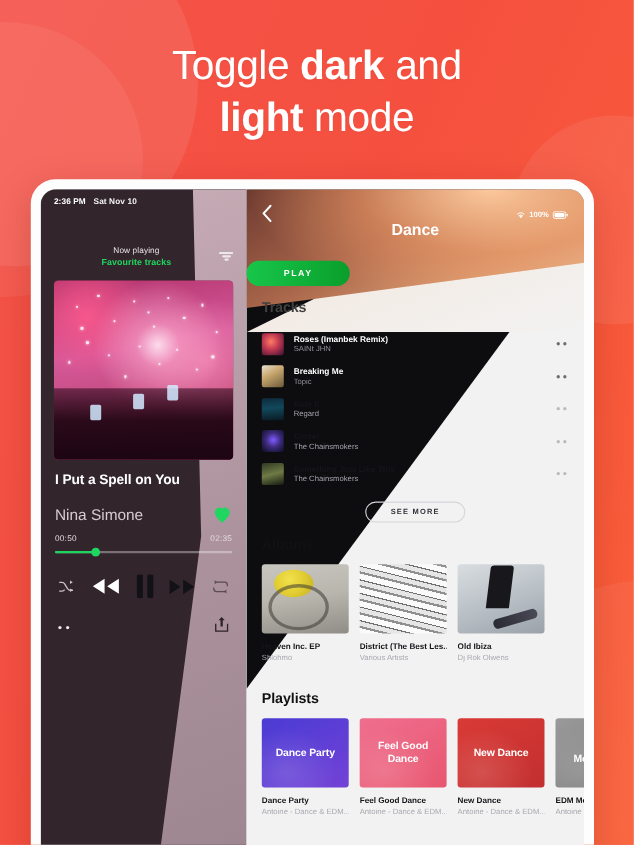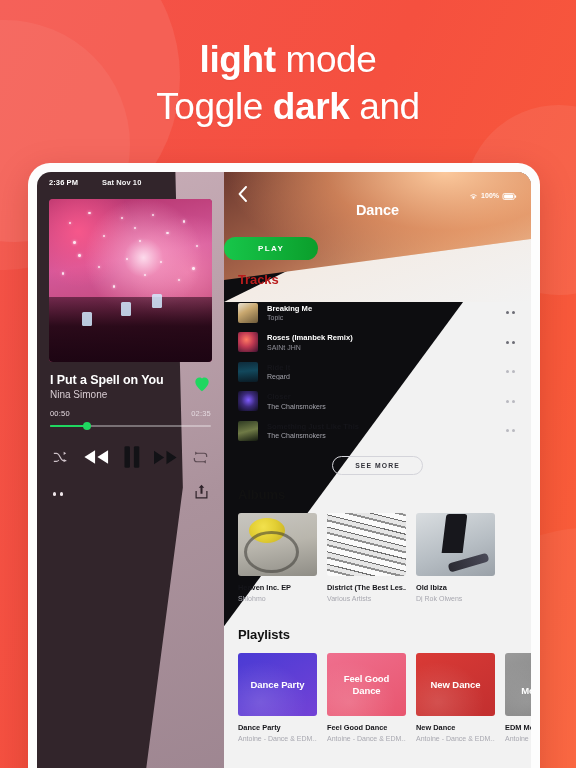--- a/index.html
+++ b/index.html
@@ -67,21 +67,21 @@
   }
 
   .statusbar {
     position: relative; z-index: 5;
     display: flex; align-items: center;
     padding: 6px 10px 0 12px;
     font-size: 7.5px; color: #fff;
     letter-spacing: 0.1px;
     font-weight: 600;
   }
-  .sb-time { margin-right: 24px; }
+  .sb-time { margin-right: 7px; }
   .sb-date { opacity: 0.95; }
 
   .nowplaying {
     position: relative; z-index: 5;
     display: flex; align-items: center;
     padding: 0 12px; margin-top: 36px;
   }
   .np-text { flex: 1; text-align: center; }
   .np-label { font-size: 7.5px; color: #e9e3e6; letter-spacing: 0.1px; }
   .np-list { font-size: 8px; color: #1fd760; margin-top: 2px; font-weight: 600; letter-spacing: 0.1px; }
@@ -114,24 +114,24 @@
   .sparkles span {
     position: absolute; width: 2.4px; height: 2.4px;
     background: rgba(255,245,250,0.9); border-radius: 50%;
     box-shadow: 0 0 3px rgba(255,230,245,0.9);
   }
   .phone-glow {
     position: absolute; width: 10px; height: 14px;
     background: rgba(210,235,255,0.85); border-radius: 1.5px;
   }
 
-  .trackmeta { position: relative; z-index: 5; padding: 11px 13px 0 13px; display: flex; align-items: flex-start; }
+  .trackmeta { position: relative; z-index: 5; padding: 11px 13px 0 13px; display: flex; align-items: flex-end; }
   .tm-left { flex: 1; min-width: 0; }
   .tm-title { font-size: 12.5px; font-weight: 700; color: #ffffff; letter-spacing: -0.1px; white-space: nowrap; }
-  .tm-artist { font-size: 10px; color: #d8ccd2; margin-top: 2px; }
+  .tm-artist { font-size: 14px; color: #d8ccd2; margin-top: 17px; }
   .heart { width: 18px; height: 16px; flex: 0 0 18px; margin-top: 3px; }
 
   .progress-row { position: relative; z-index: 5; padding: 9px 13px 0 13px; }
   .times { display: flex; justify-content: space-between; font-size: 7.5px; color: #e3d8de; letter-spacing: 0.2px; }
   .bar { position: relative; margin-top: 7px; height: 2.4px; border-radius: 2px; background: rgba(255,255,255,0.35); }
   .bar-fill { position: absolute; left: 0; top: 0; bottom: 0; width: 23%; background: #1fd760; border-radius: 2px; }
   .bar-knob { position: absolute; left: 23%; top: 50%; width: 8px; height: 8px; margin: -4px 0 0 -4px; background: #1fd760; border-radius: 50%; }
 
   .controls {
     position: relative; z-index: 5;
@@ -178,21 +178,21 @@
     font-size: 14.5px; font-weight: 700; letter-spacing: -0.1px;
   }
   .play-wrap { position: absolute; left: 0; right: 0; top: 65px; display: flex; }
   .play-btn {
     background: linear-gradient(90deg, #17c64a 0%, #0a9e2b 100%);
     color: #fff; font-size: 8px; font-weight: 700; letter-spacing: 1.4px;
     padding: 7px 34px; border: none; border-radius: 20px; cursor: pointer;
   }
 
   .section-title { font-size: 13px; font-weight: 700; color: #111; letter-spacing: -0.1px; }
-  .section-title.on-dark { color: #b91c1c; }
+  .section-title.on-dark { color: #404040; }
 
   .tracks-sec { position: absolute; top: 100px; left: 0; right: 0; padding: 0 14px; }
   .track-list { margin-top: 11px; }
   .track {
     display: flex; align-items: center;
     height: 29px; margin-bottom: 0.5px;
   }
   .track-thumb { width: 20px; height: 20px; border-radius: 2px; flex: 0 0 20px; overflow: hidden; }
   .track-info { flex: 1; min-width: 0; padding-left: 9px; }
   .track-name { font-size: 7.6px; font-weight: 700; color: #15151a; white-space: nowrap; overflow: hidden; }
@@ -260,35 +260,46 @@
 <body>
 
 <div class="bg">
   <div class="bg-circle bg-c1"></div>
   <div class="bg-circle bg-c2"></div>
   <div class="bg-circle bg-c3"></div>
   <div class="bg-circle bg-c4"></div>
 </div>
 
 <div class="headline">
+  <div><span>Toggle </span><b>dark</b><span> and</span></div>
   <div><b>light</b><span> mode</span></div>
-  <div><span>Toggle </span><b>dark</b><span> and</span></div>
 </div>
 
 <div class="tablet">
 <div class="screen">
 
   <aside class="sidebar">
     <div class="sidebar-light"></div>
 
     <div class="statusbar">
       <span class="sb-time">2:36 PM</span>
       <span class="sb-date">Sat Nov 10</span>
     </div>
 
+    <div class="nowplaying">
+      <div class="np-text">
+        <div class="np-label">Now playing</div>
+        <div class="np-list">Favourite tracks</div>
+      </div>
+      <div class="filter-icon">
+            <i></i>
+            <i></i>
+            <i></i>
+          </div>
+    </div>
 
     <div class="albumart">
       <div class="sky"></div>
       <div class="sparkles">
         <span style="left:12%;top:14%"></span>
             <span style="left:24%;top:8%"></span>
             <span style="left:33%;top:22%"></span>
         <span style="left:44%;top:11%"></span>
             <span style="left:55%;top:25%"></span>
             <span style="left:63%;top:9%"></span>
@@ -418,35 +429,35 @@
       <div class="dance-title">Dance</div>
 
       <div class="play-wrap">
         <button class="play-btn">PLAY</button>
       </div>
 
       <section class="tracks-sec">
         <div class="section-title on-dark">Tracks</div>
         <div class="track-list">
           <div class="track dark">
+            <div class="track-thumb th1"></div>
+            <div class="track-info">
+              <div class="track-name">Roses (Imanbek Remix)</div>
+              <div class="track-artist">SAINt JHN</div>
+            </div>
+            <span class="track-more">
+                  <i></i>
+                  <i></i>
+                </span>
+          </div>
+          <div class="track dark">
             <div class="track-thumb th2"></div>
             <div class="track-info">
               <div class="track-name">Breaking Me</div>
               <div class="track-artist">Topic</div>
-            </div>
-            <span class="track-more">
-                  <i></i>
-                  <i></i>
-                </span>
-          </div>
-          <div class="track dark">
-            <div class="track-thumb th1"></div>
-            <div class="track-info">
-              <div class="track-name">Roses (Imanbek Remix)</div>
-              <div class="track-artist">SAINt JHN</div>
             </div>
             <span class="track-more">
                   <i></i>
                   <i></i>
                 </span>
           </div>
           <div class="track">
             <div class="track-thumb th3"></div>
             <div class="track-info">
               <div class="track-name">Ride It</div>

